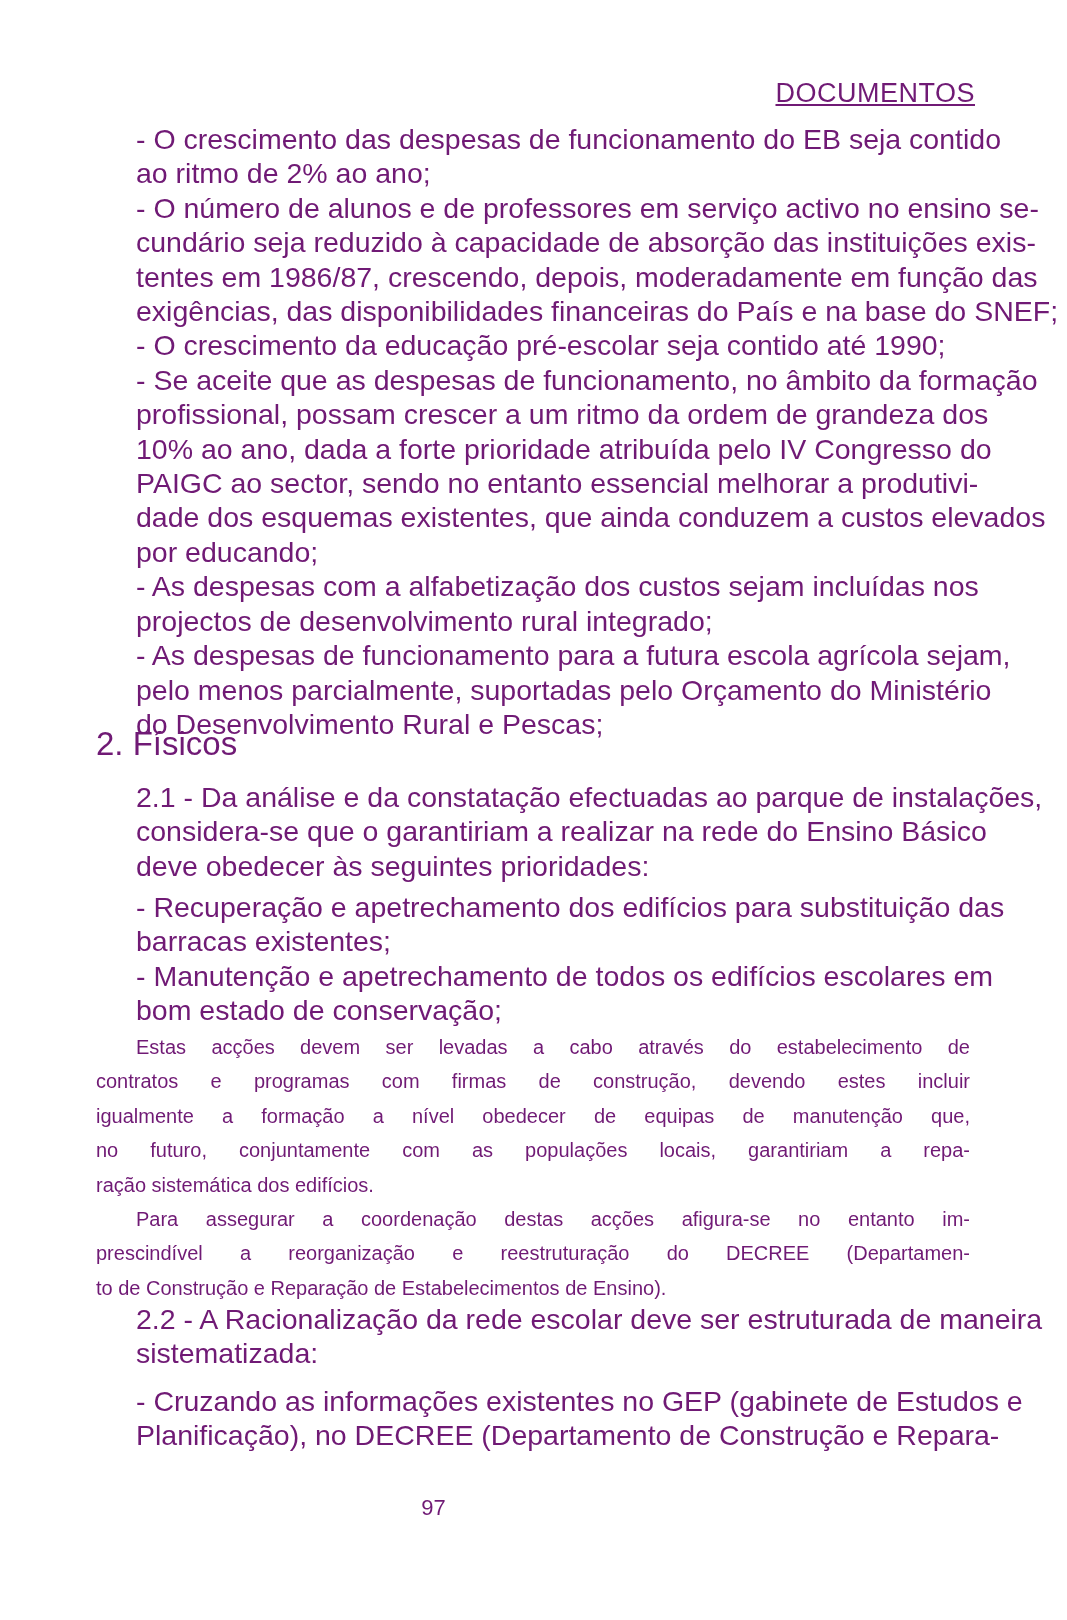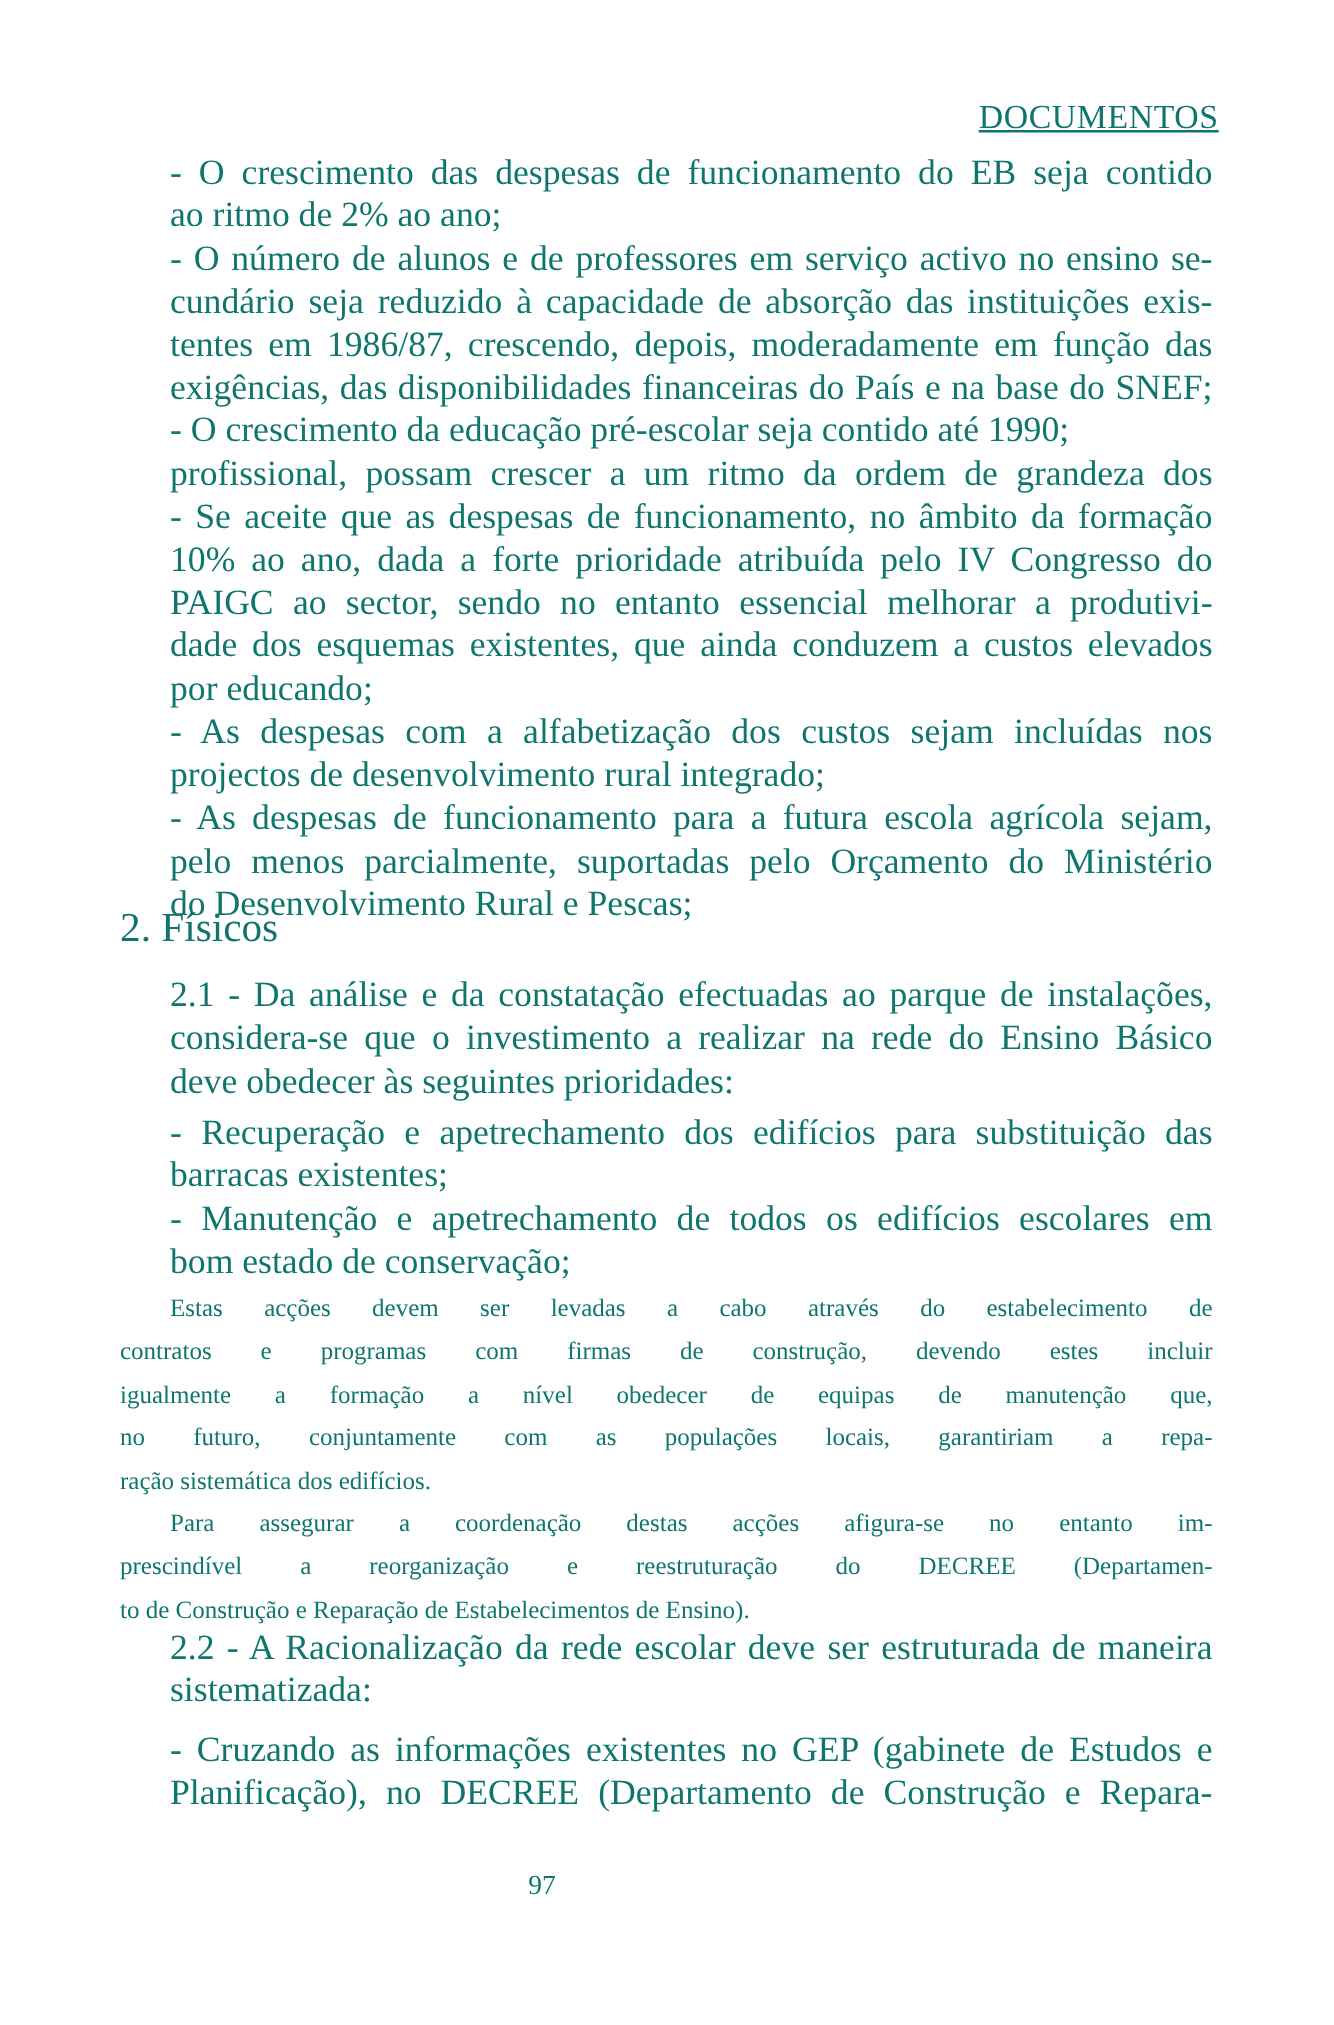--- a/index.html
+++ b/index.html
@@ -1,20 +1,20 @@
 <!DOCTYPE html>
 <html><head>
   <meta charset="utf-8">
   <style>
     html, body { margin: 0; padding: 0; background: #ffffff; }
     body { width: 1067px; height: 1620px; position: relative; overflow: hidden; }
     .page {
       position: absolute; left: 0; top: 0; width: 1067px; height: 1620px;
-      font-family: Liberation Serif, serif;
-      color: #0f766e;
+      font-family: Liberation Sans, sans-serif;
+      color: #701a75;
     }
     .header {
       position: absolute; right: 92px; top: 78px;
       font-size: 27px; text-decoration: underline; letter-spacing: 0.5px;
     }
     .block {
       position: absolute; left: 136px; width: 834px;
       font-size: 28.5px; line-height: 34.4px;
       text-align: justify;
     }
@@ -38,38 +38,38 @@
   <div class="header">DOCUMENTOS</div>
 
   <div class="block" style="top:122px;">
     <span class="line">- O crescimento das despesas de funcionamento do EB seja contido</span>
     <span class="line last">ao ritmo de 2% ao ano;</span>
     <span class="line">- O número de alunos e de professores em serviço activo no ensino se-</span>
     <span class="line">cundário seja reduzido à capacidade de absorção das instituições exis-</span>
     <span class="line">tentes em 1986/87, crescendo, depois, moderadamente em função das</span>
     <span class="line">exigências, das disponibilidades financeiras do País e na base do SNEF;</span>
     <span class="line last">- O crescimento da educação pré-escolar seja contido até 1990;</span>
+    <span class="line">- Se aceite que as despesas de funcionamento, no âmbito da formação</span>
     <span class="line">profissional, possam crescer a um ritmo da ordem de grandeza dos</span>
-    <span class="line">- Se aceite que as despesas de funcionamento, no âmbito da formação</span>
     <span class="line">10% ao ano, dada a forte prioridade atribuída pelo IV Congresso do</span>
     <span class="line">PAIGC ao sector, sendo no entanto essencial melhorar a produtivi-</span>
     <span class="line">dade dos esquemas existentes, que ainda conduzem a custos elevados</span>
     <span class="line last">por educando;</span>
     <span class="line">- As despesas com a alfabetização dos custos sejam incluídas nos</span>
     <span class="line last">projectos de desenvolvimento rural integrado;</span>
     <span class="line">- As despesas de funcionamento para a futura escola agrícola sejam,</span>
     <span class="line">pelo menos parcialmente, suportadas pelo Orçamento do Ministério</span>
     <span class="line last">do Desenvolvimento Rural e Pescas;</span>
   </div>
 
   <div class="section-heading">2. Físicos</div>
 
   <div class="block" style="top:780px;">
     <span class="line">2.1 - Da análise e da constatação efectuadas ao parque de instalações,</span>
-    <span class="line">considera-se que o investimento a realizar na rede do Ensino Básico</span>
+    <span class="line">considera-se que o garantiriam a realizar na rede do Ensino Básico</span>
     <span class="line last">deve obedecer às seguintes prioridades:</span>
   </div>
 
   <div class="block" style="top:890px;">
     <span class="line">- Recuperação e apetrechamento dos edifícios para substituição das</span>
     <span class="line last">barracas existentes;</span>
     <span class="line">- Manutenção e apetrechamento de todos os edifícios escolares em</span>
     <span class="line last">bom estado de conservação;</span>
   </div>
 

